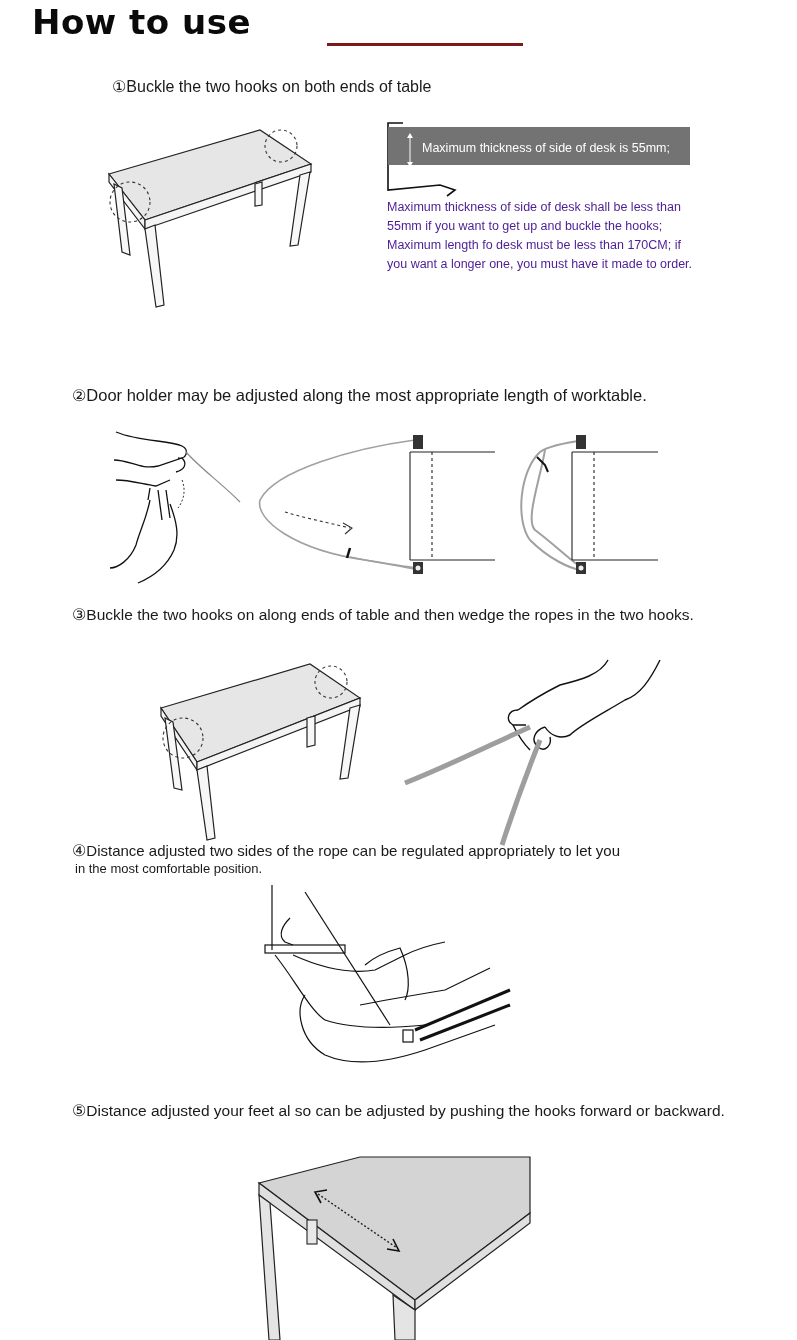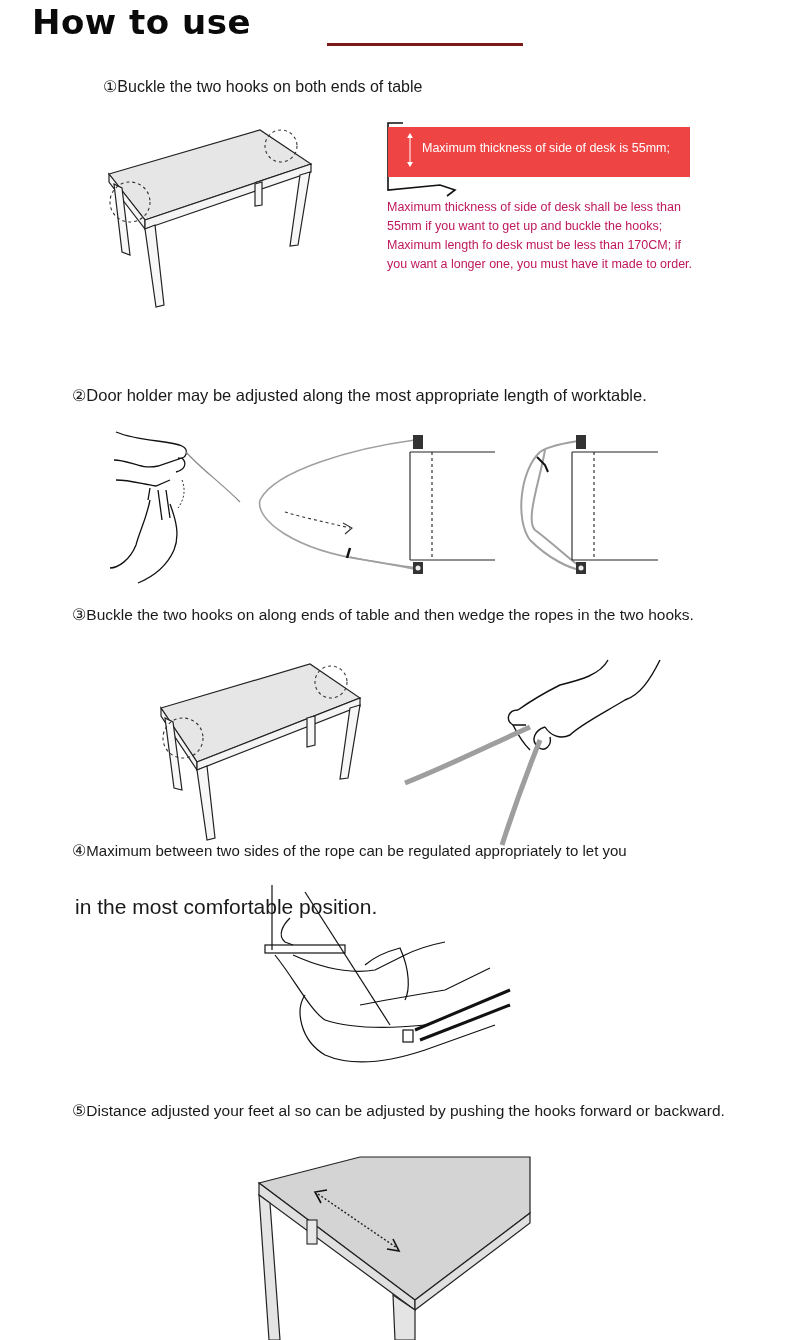--- a/index.html
+++ b/index.html
@@ -5,33 +5,33 @@
   html, body { margin: 0; padding: 0; background: #ffffff; }
   body { width: 797px; height: 1340px; position: relative; overflow: hidden;
          font-family: "Liberation Sans", sans-serif; color: #1a1a1a; }
   .abs { position: absolute; }
   .title { left: 0; top: 2px; width: 797px; 
            font-family: "DejaVu Sans", sans-serif; font-weight: bold; font-size: 34px;
            color: #0a0a0a; letter-spacing: 0.5px; padding-left: 32px; }
   .title-underline { left: 327px; top: 43px; width: 196px; height: 3px; background: #7a1a1a; }
   .step { font-size: 16px; color: #1a1a1a; white-space: nowrap; line-height: 18px; }
   .step .num { font-size: 16px; }
-  .note-box { left: 388px; top: 127px; width: 302px; height: 50px; background: #ef4444; color: #fff;
+  .note-box { left: 388px; top: 127px; width: 302px; height: 38px; background: #737373; color: #fff;
               font-size: 12.5px; }
   .note-box .txt { position: absolute; left: 34px; top: 14px; white-space: nowrap; }
-  .note-para { left: 387px; top: 198px; width: 310px; font-size: 12.5px; line-height: 19px; color: #be185d; }
+  .note-para { left: 387px; top: 198px; width: 310px; font-size: 12.5px; line-height: 19px; color: #4c1d95; }
   svg { position: absolute; overflow: visible; }
 </style>
 </head>
 <body>
 
 <div class="abs title">How to use</div>
 <div class="abs title-underline"></div>
 
-<div class="abs step" style="left:103px; top:78px;">
+<div class="abs step" style="left:112px; top:78px;">
   <span class="num">①</span><span>Buckle the two hooks on both ends of table</span>
 </div>
 
 <svg style="left:100px; top:120px;" width="220" height="200" viewBox="0 0 220 200">
   <g stroke="#222" stroke-width="1.2" fill="#e6e6e6">
     <polygon points="9,54 160,10 211,44 45,100"></polygon>
     <polygon points="9,54 45,100 45,109 9,62" fill="#f4f4f4"></polygon>
     <polygon points="45,100 211,44 211,52 45,109" fill="#f4f4f4"></polygon>
     <polygon points="14,64 22,68 30,135 22,132" fill="#f7f7f7"></polygon>
     <polygon points="45,109 55,105 64,185 56,187" fill="#f7f7f7"></polygon>
@@ -138,23 +138,23 @@
     <path d="M260,5 C250,25 240,40 225,45 C200,60 180,70 170,80 C160,85 150,80 145,72"></path>
     <path d="M118,55 C108,55 105,65 113,70 L126,70"></path>
     <path d="M113,70 C118,80 125,90 130,95"></path>
     <path d="M145,72 C135,75 130,85 138,92 C145,98 152,90 150,82"></path>
   </g>
   <path d="M5,128 C50,110 90,90 130,72" fill="none" stroke="#9e9e9e" stroke-width="5"></path>
   <path d="M140,85 C130,110 115,150 102,190" fill="none" stroke="#9e9e9e" stroke-width="5"></path>
 </svg>
 
 <div class="abs step" style="left:72px; top:842px; font-size:15px;">
-  <span class="num">④</span><span>Maximum between two sides of the rope can be regulated appropriately to let you</span>
+  <span class="num">④</span><span>Distance adjusted two sides of the rope can be regulated appropriately to let you</span>
 </div>
-<div class="abs step" style="left:75px; top:898px; font-size:21px;">in the most comfortable position.</div>
+<div class="abs step" style="left:75px; top:860px; font-size:13px;">in the most comfortable position.</div>
 
 <svg style="left:255px; top:880px;" width="270" height="195" viewBox="0 0 270 195">
   <g fill="none" stroke="#111" stroke-width="1.2">
     <line x1="17" y1="5" x2="17" y2="70"></line>
     <line x1="50" y1="12" x2="135" y2="145"></line>
     <rect x="10" y="65" width="80" height="8"></rect>
     <path d="M35,38 C28,45 22,55 30,62 L38,65"></path>
     <path d="M20,75 C40,100 55,130 70,140"></path>
     <path d="M38,75 C60,85 90,95 120,90 L150,75 C160,70 175,65 190,62"></path>
     <path d="M110,85 C118,78 130,72 145,68 C155,90 155,110 150,120"></path>

